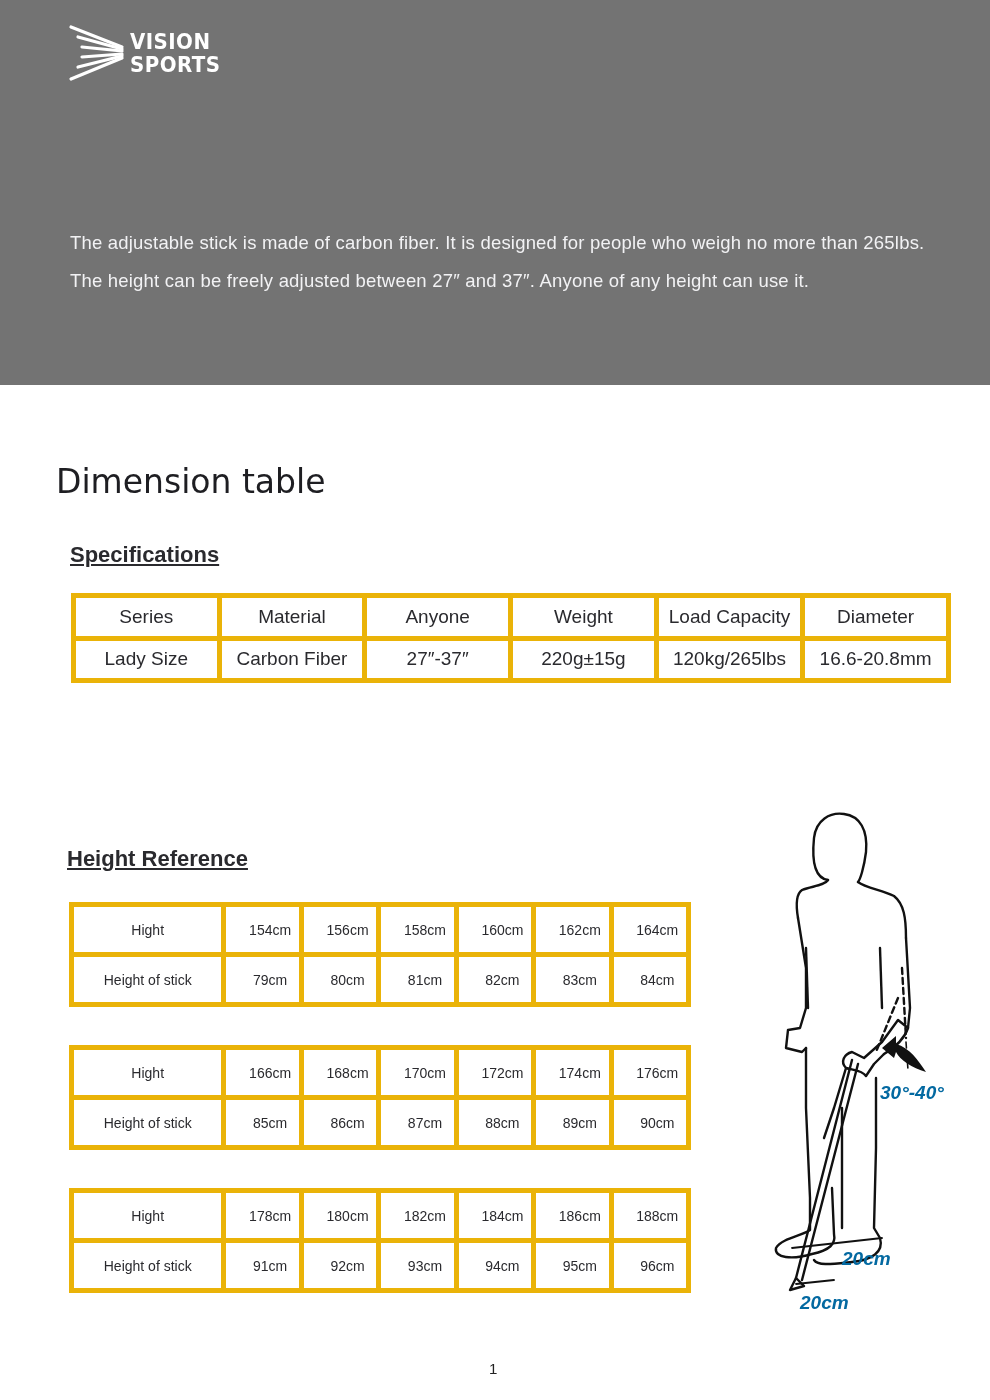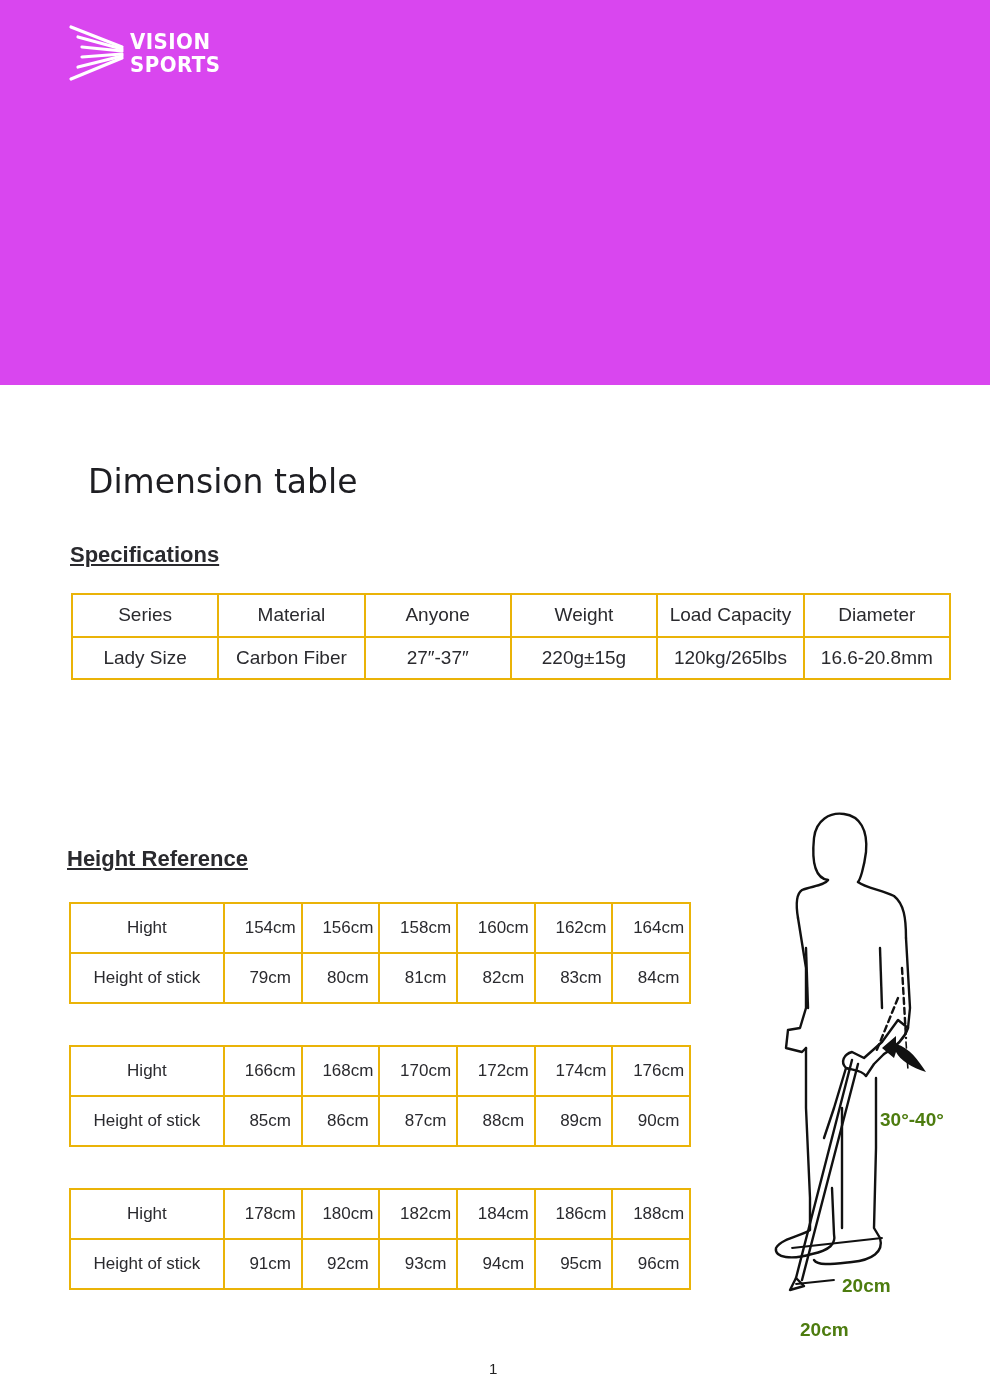--- a/index.html
+++ b/index.html
@@ -1,21 +1,21 @@
 <!DOCTYPE html>
 <html><head>
 <meta charset="utf-8">
 <style>
   * { margin: 0; padding: 0; box-sizing: border-box; }
   html, body { width: 990px; height: 1400px; background: #ffffff; overflow: hidden; }
   body { font-family: "DejaVu Sans", "Liberation Sans", sans-serif; color: #1e1e22; position: relative; }
 
   .hero {
     position: absolute; left: 0; top: 0; width: 990px; height: 385px;
-    background: #d946ef;
+    background: #737373;
     color: #ffffff;
   }
   .logo {
     position: absolute; left: 68px; top: 22px; width: 170px; height: 62px;
     display: flex; align-items: center;
   }
   .logo svg { display: block; }
   .logo-text {
     font-family: "DejaVu Sans", sans-serif; font-weight: bold; color: #fff;
     font-size: 22px; line-height: 23px; letter-spacing: 0.5px; margin-left: 4px;
@@ -27,50 +27,50 @@
     font-family: "DejaVu Sans", sans-serif;
   }
   .hero-desc {
     position: absolute; left: 70px; top: 224px; width: 870px;
     font-size: 18.5px; line-height: 37.5px; color: #f2f2f4;
     font-family: "Liberation Sans", sans-serif;
     letter-spacing: 0.2px;
   }
 
   .section-title {
-    position: absolute; left: 88px; top: 462px;
+    position: absolute; left: 56px; top: 462px;
     font-size: 33px; font-weight: 500; color: #1e1e22;
     font-family: "DejaVu Sans", sans-serif;
   }
   .sub-title {
     position: absolute; font-size: 22px; color: #2a2a2e;
     font-family: "Liberation Sans", sans-serif;
     text-decoration: underline;
   }
   .sub-spec { left: 70px; top: 542px; }
   .sub-height { left: 67px; top: 846px; }
 
   table { border-collapse: collapse; position: absolute; font-family: "Liberation Sans", sans-serif; color: #2a2a2e; }
-  td { border: 2px solid #eab308; text-align: center; vertical-align: middle; font-size: 19px; padding: 0; }
+  td { border: 5px solid #eab308; text-align: center; vertical-align: middle; font-size: 19px; padding: 0; }
 
   .spec-table { left: 71px; top: 593px; width: 880px; }
   .spec-table td { height: 42.5px; width: 146.6px; }
 
   .ref-table { left: 69px; width: 622px; }
-  .ref-table td { height: 50px; font-size: 17px; }
+  .ref-table td { height: 50px; font-size: 14px; }
   .ref-table td.label { width: 155px; }
   .ref-table td.val { width: 77.8px; padding-left: 15px; }
   .ref-1 { top: 902px; }
   .ref-2 { top: 1045px; }
   .ref-3 { top: 1188px; }
 
   .figure { position: absolute; left: 762px; top: 808px; width: 220px; height: 520px; }
   .fig-label {
     position: absolute; font-family: "Liberation Sans", sans-serif;
-    font-weight: bold; font-size: 19px; color: #4d7c0f; margin-top: 27px;
+    font-style: italic; font-weight: bold; font-size: 19px; color: #0369a1;
   }
   .lbl-angle { left: 118px; top: 274px; }
   .lbl-20a { left: 80px; top: 440px; }
   .lbl-20b { left: 38px; top: 484px; }
 
   .page-number {
     position: absolute; left: 489px; top: 1360px;
     font-size: 15px; color: #222; font-family: "Liberation Sans", sans-serif;
   }
 </style>
@@ -87,20 +87,21 @@
         <line x1="14" y1="34" x2="54" y2="31"></line>
         <line x1="10" y1="44" x2="54" y2="33"></line>
         <line x1="3" y1="56" x2="54" y2="35"></line>
       </g>
     </svg>
     <div class="logo-text">
       <div>VISION</div>
       <div>SPORTS</div>
     </div>
   </div>
+  <p class="hero-desc">The adjustable stick is made of carbon fiber. It is designed for people who weigh no more than 265lbs. The height can be freely adjusted between 27″ and 37″. Anyone of any height can use it.</p>
 </div>
 
 <h2 class="section-title">Dimension table</h2>
 <h3 class="sub-title sub-spec">Specifications</h3>
 
 <table class="spec-table">
   <tbody>
       <tr>
     <td>Series</td>
     <td>Material</td>

